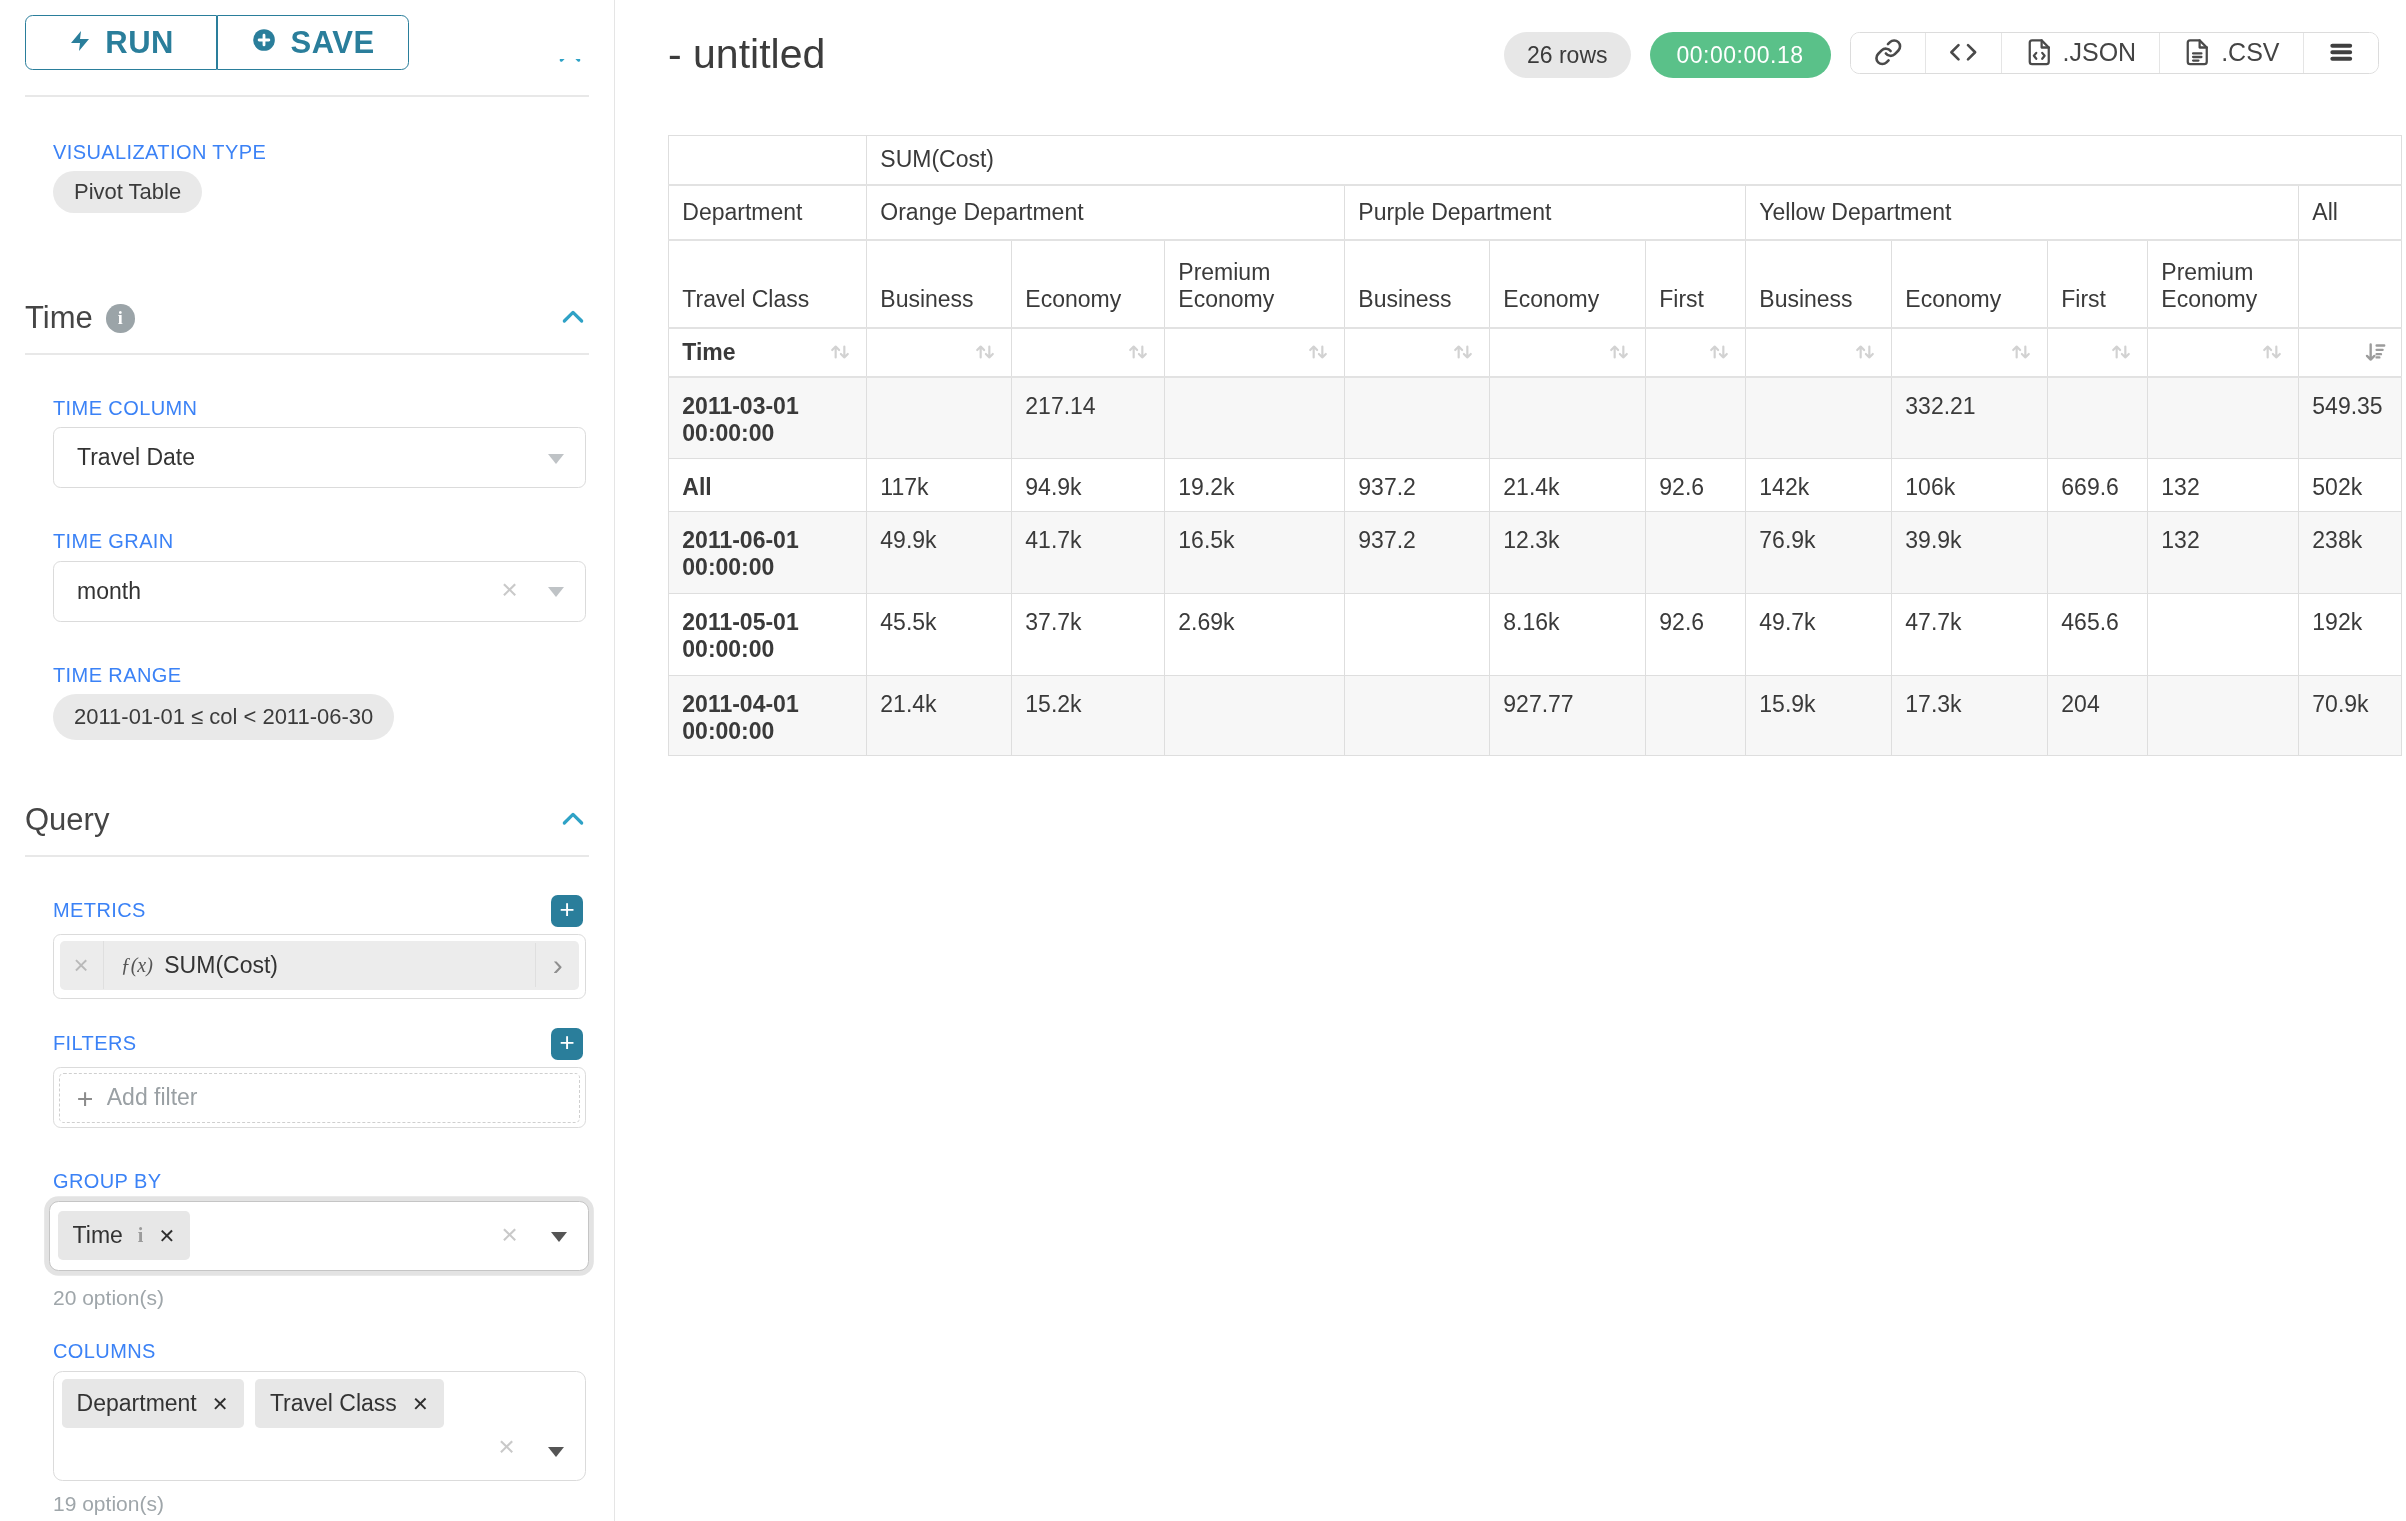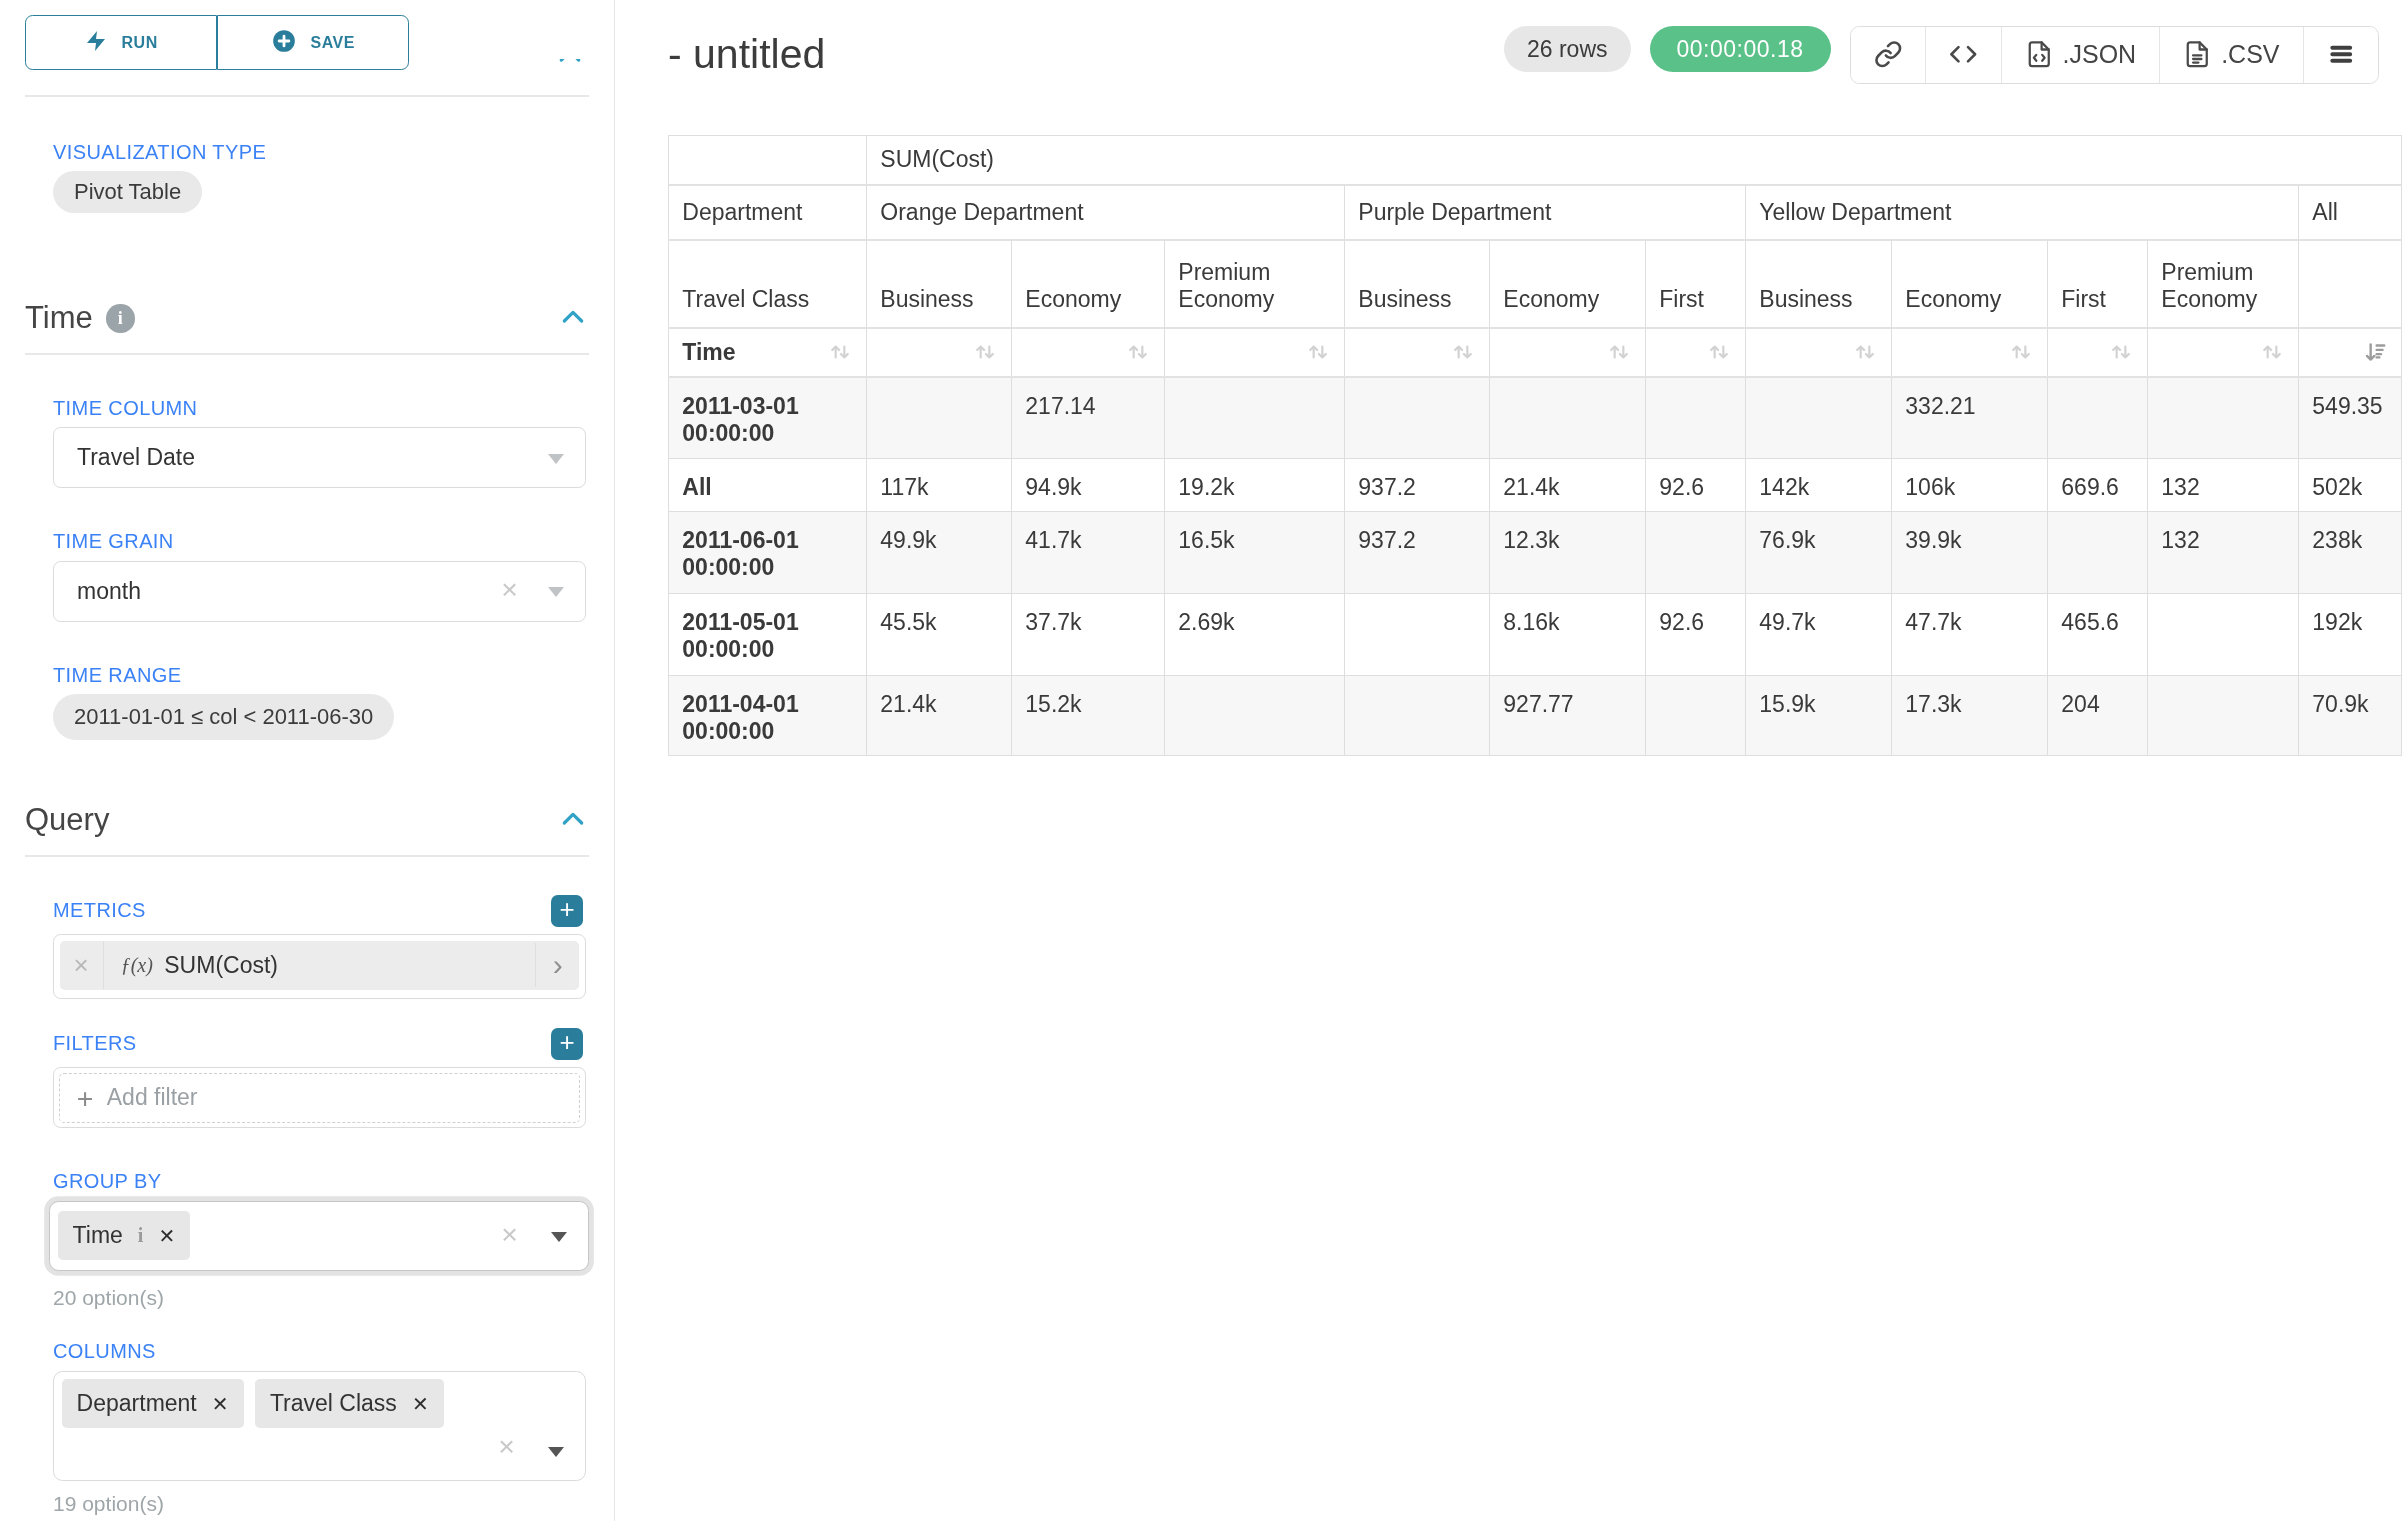--- a/index.html
+++ b/index.html
@@ -10,21 +10,21 @@
   
   .sidebar { position: absolute; left: 0; top: 0; width: 615px; height: 1522px;
     border-right: 1.9px solid #E5E5E5; background: #fff; }
   .chart-type-h { position: absolute; top: 30px; left: 25px; z-index: 1;
     font-size: 35px; font-weight: 400; color: #3E3E3E; }
   .chev-clip { position: absolute; top: 59px; left: 550px; width: 40px; height: 11.4px;
     overflow: hidden; color: #2FA2C6; z-index: 1; }
   .chev-clip svg { display: block; margin-top: -19px; }
   .btn-row { display: flex; margin: 15px 0 0 25px; width: 384px; position: relative; z-index: 2; }
   .btn { flex: 1; height: 55px; background: #fff; border: 1.9px solid #2A7E9B; color: #2A7E9B;
-    font-size: 16px; font-weight: 700; letter-spacing: 0.5px; display: flex; align-items: center;
+    font-size: 31px; font-weight: 700; letter-spacing: 0.5px; display: flex; align-items: center;
     justify-content: center; gap: 13.3px; cursor: pointer; font-family: inherit; }
   .btn.run  { border-radius: 7.6px 0 0 7.6px; border-right-width: 1px; }
   .btn.save { border-radius: 0 7.6px 7.6px 0; border-left-width: 1px; }
   .divider { height: 1.9px; background: #E8E8E8; margin: 0 25px; }
   .d1 { margin-top: 25px; }
   .label { font-size: 20px; color: #3b82f6; margin-left: 53px; letter-spacing: 0.4px; }
   .label.ctl { margin-top: 42px; }
   .viz-label { margin-top: 44px; }
   .pill { display: inline-block; background: #E9E9E9; border-radius: 23px; font-size: 22px;
     color: #3B3B3B; line-height: 42px; padding: 0 21px; margin: 7.6px 0 0 53px; }
@@ -86,21 +86,21 @@
   .hint.cols-hint { margin-top: 11.4px; }
 
   
   main { position: absolute; left: 617px; top: 0; right: 0; bottom: 0; background: #fff; }
   .main-head { display: flex; align-items: center; margin: 27px 27px 0 51px; height: 55px; }
   .main-head h1 { font-size: 41px; font-weight: 400; color: #3C3C3C; cursor: text; }
   .head-right { margin-left: auto; display: flex; gap: 19px; }
   .badge { height: 46px; line-height: 46px; border-radius: 23px; padding: 0 23px; font-size: 23px; }
   .badge.rows { background: #E7E7E7; color: #3B3B3B; }
   .badge.timer { background: #5AC189; color: #fff; padding: 0 27px; letter-spacing: 0.5px; }
-  .btn-group { display: flex; height: 58px; border: 1.9px solid #DCDCDC; border-radius: 9.5px;
+  .btn-group { display: flex; height: 42px; border: 1.9px solid #DCDCDC; border-radius: 9.5px;
     overflow: hidden; background: #fff; align-items: stretch; }
   .btn-group button { display: flex; align-items: center; gap: 9.5px; padding: 0 23px; background: #fff;
     border: none; border-left: 1.9px solid #E5E5E5; font-size: 25px; color: #444; cursor: pointer;
     font-family: inherit; }
   .btn-group button:first-child { border-left: none; }
   .btn-group svg { color: #4A4A4A; }
 
   
   #pivot-root { margin: 53px 0 0 51px; }
   .pvt { border-collapse: collapse; table-layout: fixed; }

